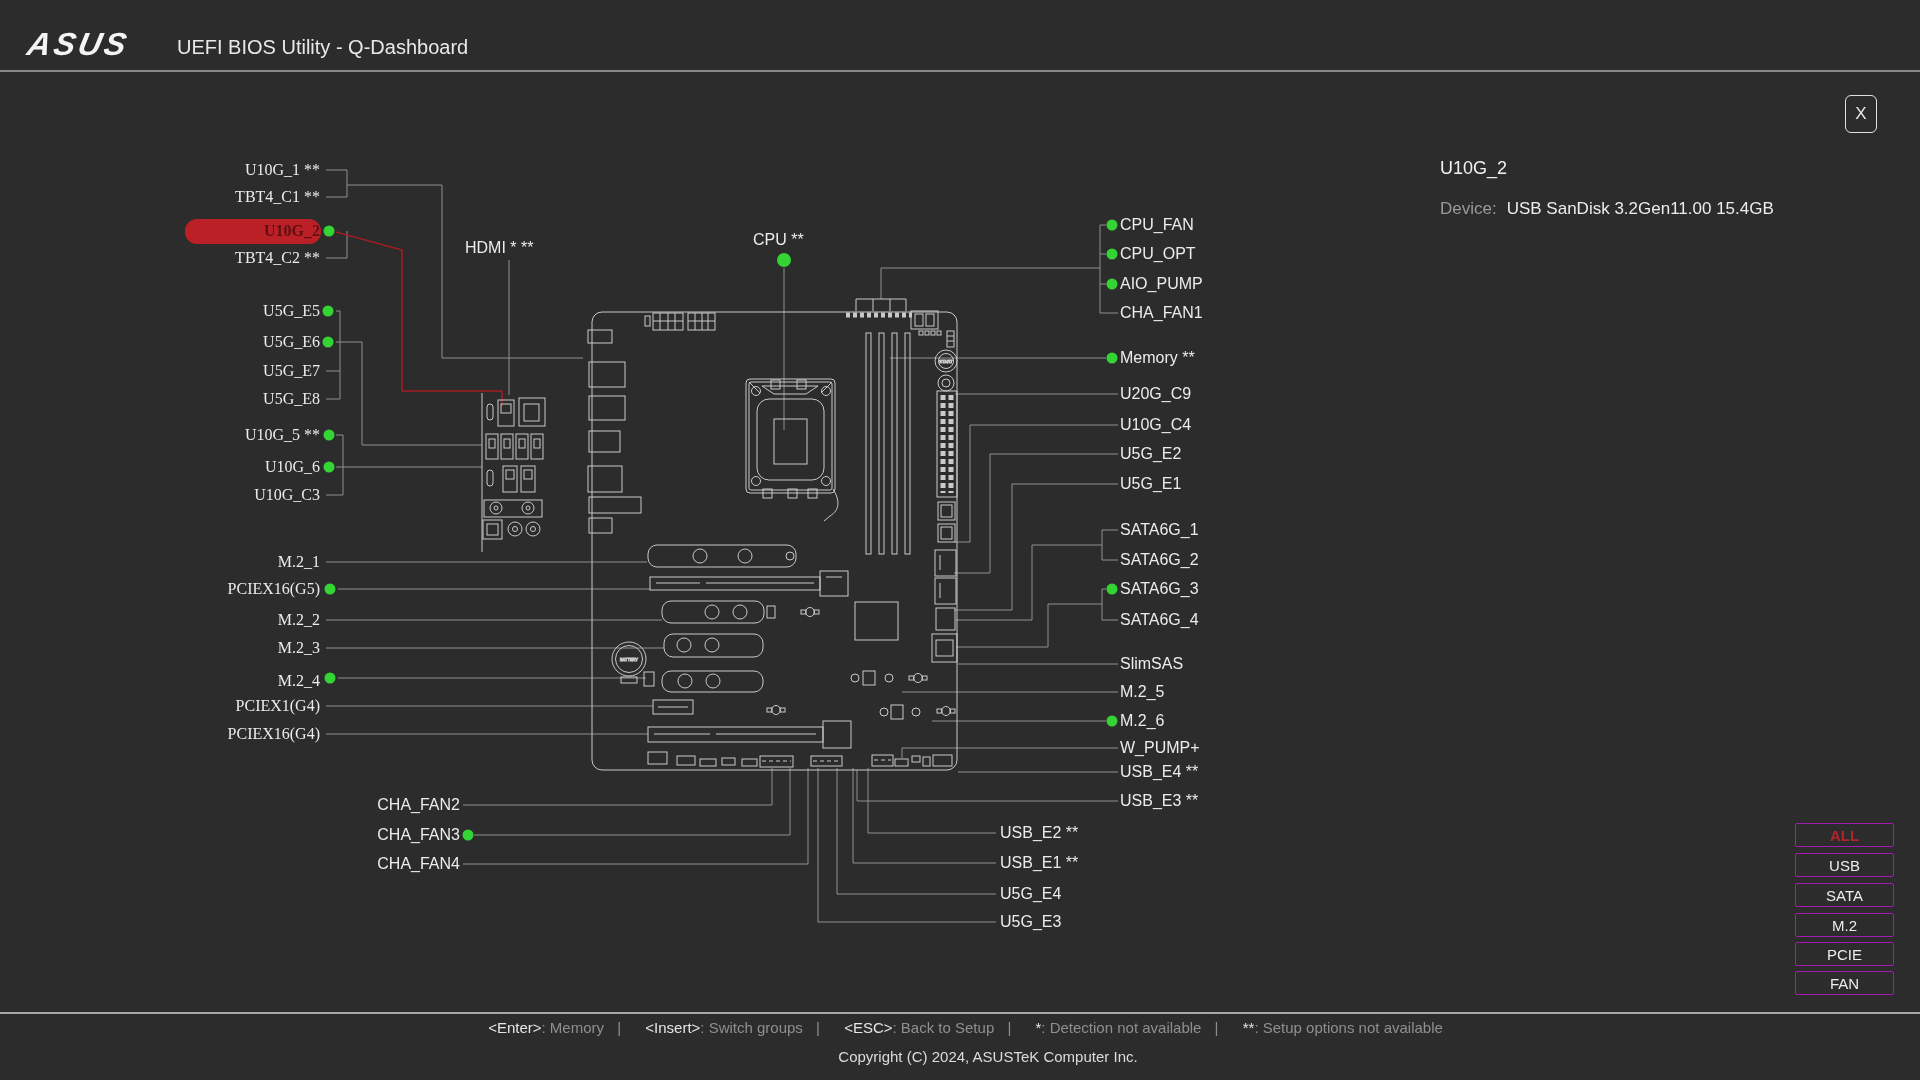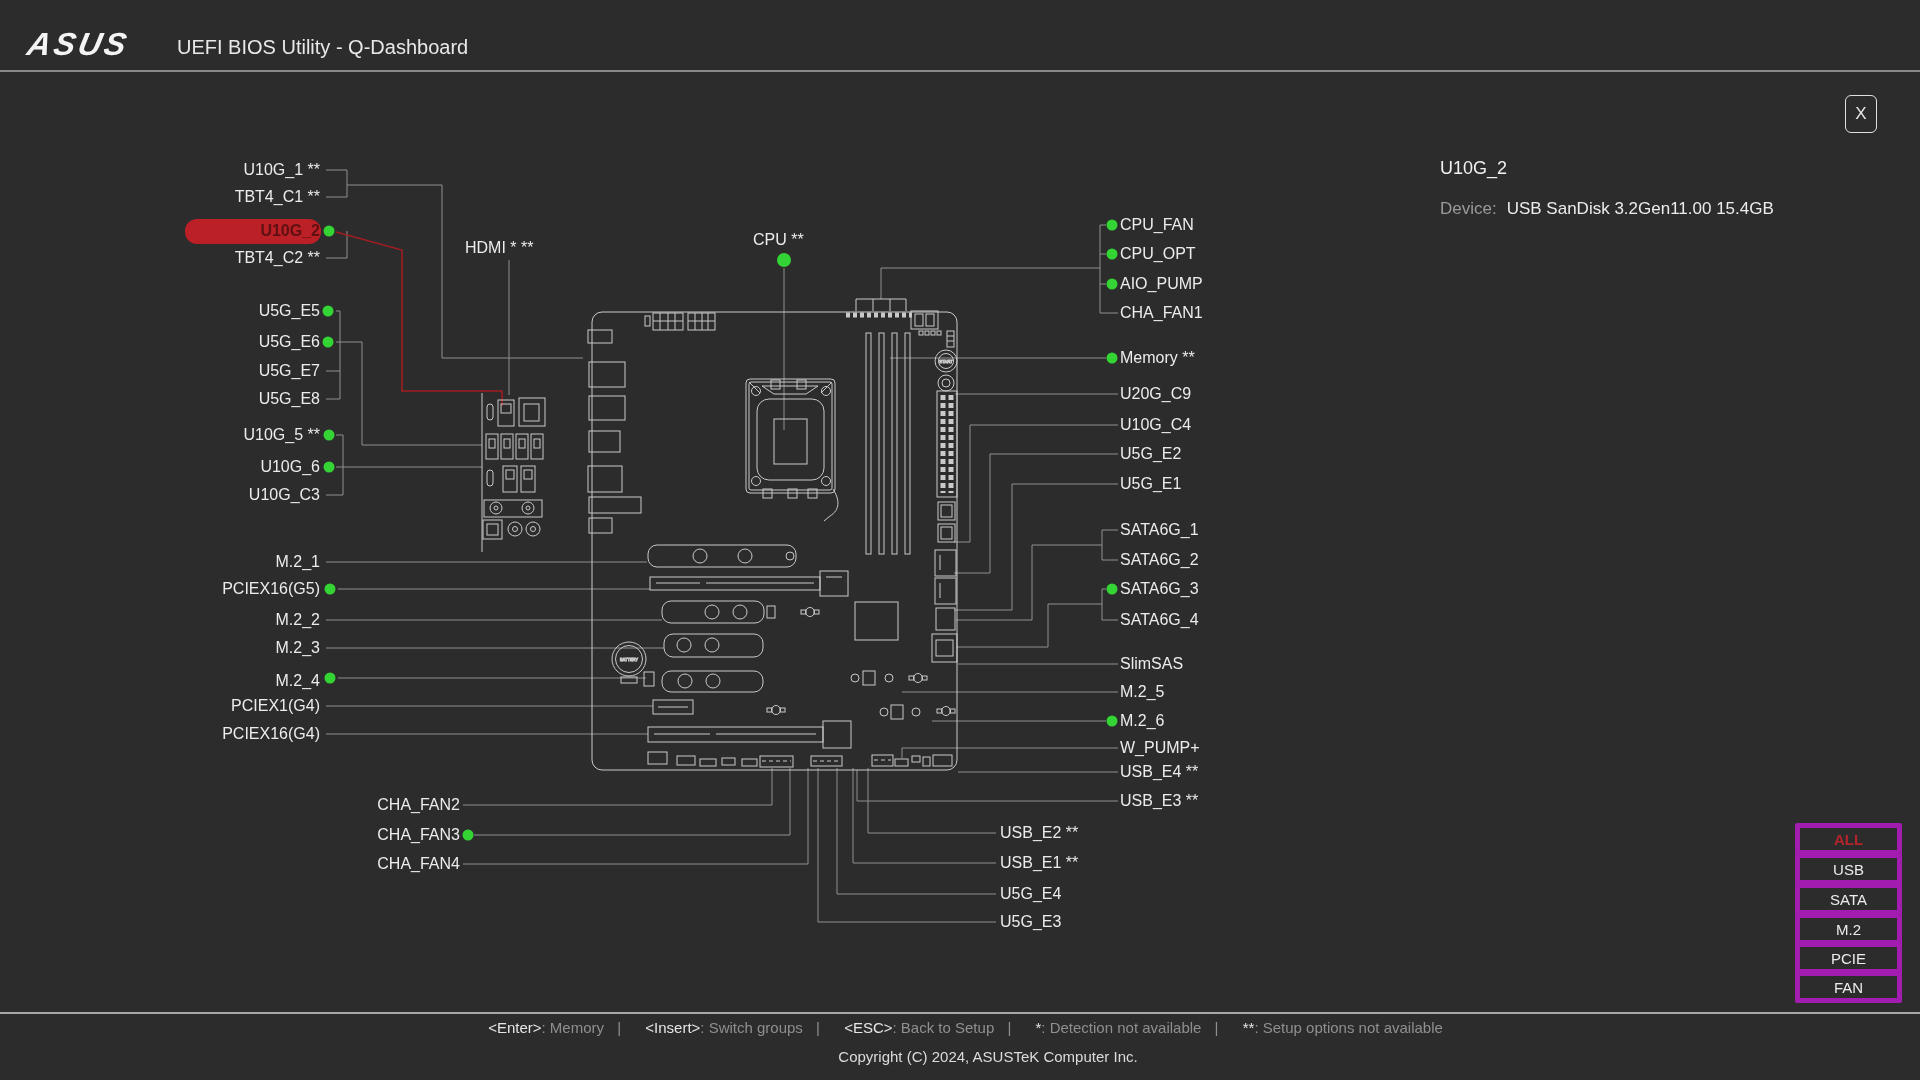--- a/index.html
+++ b/index.html
@@ -13,28 +13,28 @@
   #title{position:absolute;left:177px;top:36px;font-size:20px;color:#e8e8e8;}
   
   #close-btn{position:absolute;left:1845px;top:95px;width:30px;height:36px;border:1.5px solid #e0e0e0;
              border-radius:6px;display:flex;align-items:center;justify-content:center;font-size:17px;color:#e8e8e8;cursor:pointer;}
   
   #info-port{position:absolute;left:1440px;top:158px;font-size:18px;color:#f0f0f0;}
   #info-row{position:absolute;left:1440px;top:199px;font-size:17px;}
   #info-row .gray{color:#9a9a9a;margin-right:10px;}
   
   .lbl{position:absolute;height:22px;line-height:22px;font-size:16px;color:#ececec;white-space:nowrap;}
-  .l{right:1600px;text-align:right;}
+  .l{right:1600px;text-align:right;font-family:Liberation Serif, serif;}
   .r{left:1120px;text-align:left;}
   .bl{right:1460px;text-align:center;}
   .br{left:1000px;text-align:left;}
   .pill{position:absolute;left:185px;top:219px;width:136px;height:25px;background:#bb2026;border-radius:12px;}
   .sel{color:#5e1013;font-weight:bold;}
   
-  .fbtn{position:absolute;left:1795px;width:97px;height:22px;border:5px solid #a21caf;border-radius:2px;
+  .fbtn{position:absolute;left:1795px;width:97px;height:22px;border:1px solid #a21caf;border-radius:2px;
         display:flex;align-items:center;justify-content:center;font-size:15px;color:#ececec;cursor:pointer;}
   .fbtn.active{color:#b3242a;font-weight:bold;}
   
   #footer-line{position:absolute;top:1012px;left:0;width:100%;height:1.5px;background:#a8a8a8;}
   #help{position:absolute;top:1019px;left:0;width:100%;text-align:center;font-size:15px;color:#8f8f8f;}
   #help .k{color:#e6e6e6;margin-left:11px;}
   #help .sep{margin:0 9px;}
   #copyright{position:absolute;top:1048px;left:0;width:100%;text-align:center;font-size:15px;color:#dcdcdc;padding-left:28px;}
   
   svg .ln{stroke:#8f8f8f;stroke-width:1;fill:none;}

